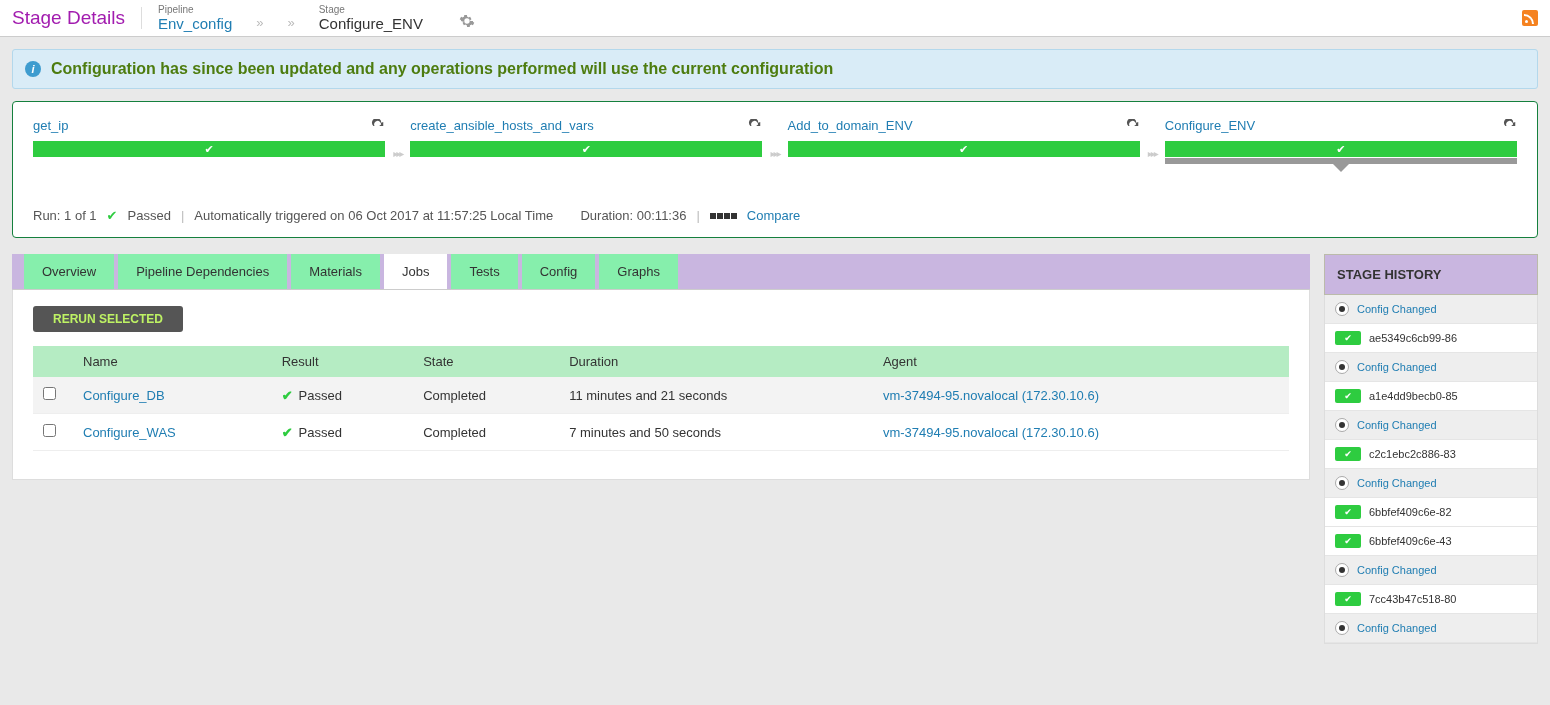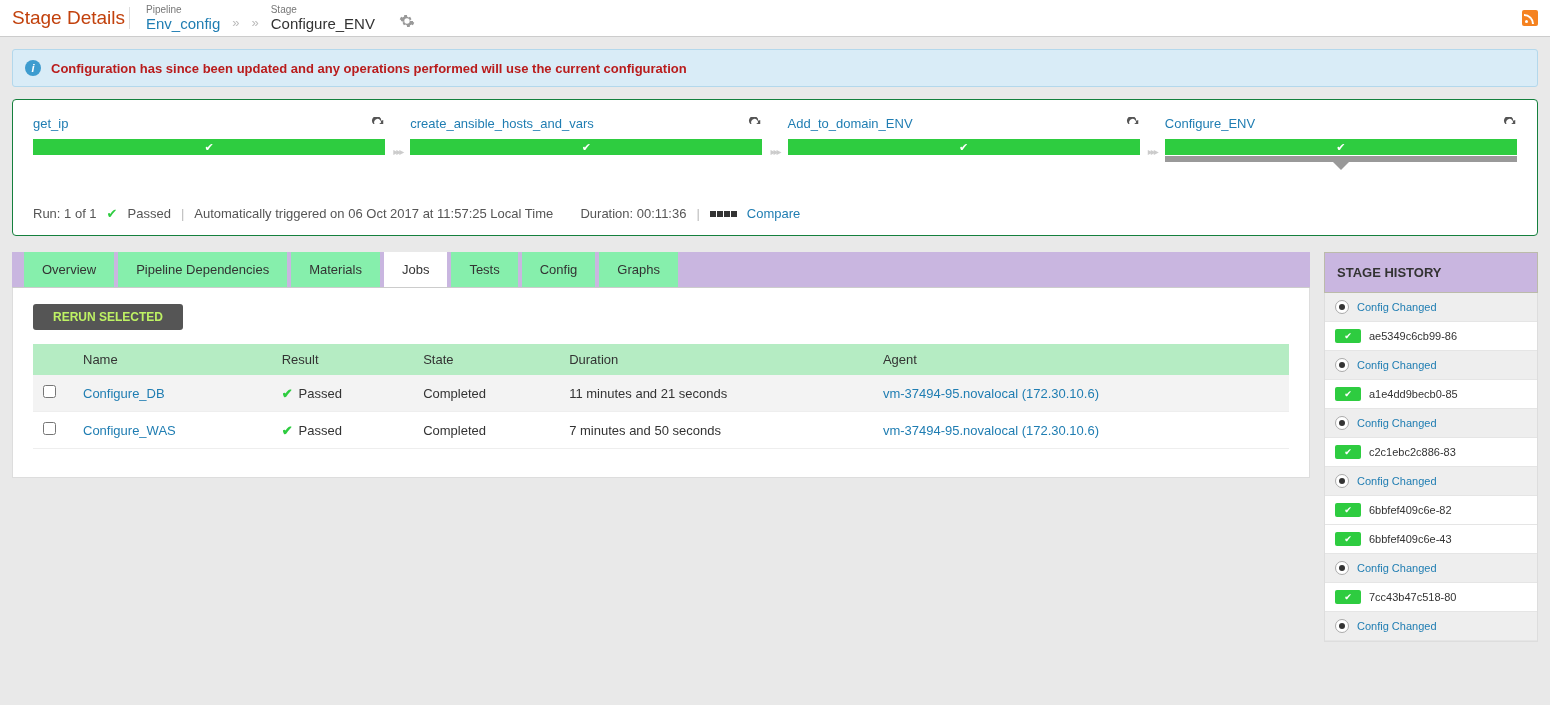--- a/index.html
+++ b/index.html
@@ -1,37 +1,37 @@
 <!DOCTYPE html>
 <html><head>
 <meta charset="utf-8">
 <style>
   * { box-sizing: border-box; margin: 0; padding: 0; }
   body { font-family: Arial, Helvetica, sans-serif; font-size: 13px; color: #333; background: #e9e9e9; }
   a { color: #1f7db2; text-decoration: none; }
 
   
   .header-bar { background: #fff; border-bottom: 1px solid #ccc; padding: 4px 12px; display: flex; align-items: center; }
-  .page-title { font-size: 19px; font-weight: 500; color: #c2410c; padding-right: 4px; border-right: 1px solid #ddd; margin-right: 16px; }
-  .breadcrumb { display: flex; align-items: flex-end; gap: 12px; }
+  .page-title { font-size: 19px; font-weight: 500; color: #a21caf; padding-right: 16px; border-right: 1px solid #ddd; margin-right: 16px; }
+  .breadcrumb { display: flex; align-items: flex-end; gap: 24px; }
   .bc-item { display: flex; flex-direction: column; }
   .bc-label { font-size: 10px; color: #777; }
   .bc-value { font-size: 15px; color: #333; }
   .bc-link { color: #1f7db2; }
   .bc-sep { color: #bbb; font-size: 13px; padding-bottom: 2px; }
   .vsm-link { color: #1f7db2; font-size: 13px; margin-left: 6px; }
   .gear { color: #999; margin-left: 12px; cursor: pointer; }
   .rss { margin-left: auto; width: 16px; height: 16px; background: #f58220; border-radius: 2px; position: relative; }
   .rss::after { content: ''; position: absolute; left: 3px; bottom: 3px; width: 3px; height: 3px; background: #fff; border-radius: 50%; }
   .rss::before { content: ''; position: absolute; left: 2px; bottom: 2px; width: 8px; height: 8px; border: 2px solid #fff; border-left: none; border-bottom: none; border-top-right-radius: 10px; }
 
   
   .info-banner { margin: 12px; background: #d9ecf7; border: 1px solid #b3d8ec; border-radius: 3px; padding: 10px 12px; display: flex; align-items: center; gap: 10px; }
   .info-icon { width: 16px; height: 16px; background: #3e9ccf; border-radius: 50%; color: #fff; font-style: italic; font-weight: bold; font-size: 11px; display: flex; align-items: center; justify-content: center; }
-  .info-text { font-weight: bold; color: #b91c1c; font-size: 13px; }
+  .info-text { font-weight: bold; color: #4d7c0f; font-size: 16px; }
 
   
   .stages-panel { margin: 0 12px 16px; background: #fff; border: 1px solid #15803d; border-radius: 4px; padding: 16px 20px 14px; }
   .stages-row { display: flex; gap: 8px; }
   .stage-col { flex: 1; }
   .stage-head { display: flex; justify-content: space-between; align-items: center; margin-bottom: 8px; }
   .stage-name { color: #1f7db2; font-size: 13px; }
   .refresh-icon { width: 14px; height: 14px; cursor: pointer; }
   .refresh-icon svg { fill: #555; }
   .stage-bar { height: 16px; background: #2ecc40; position: relative; }

